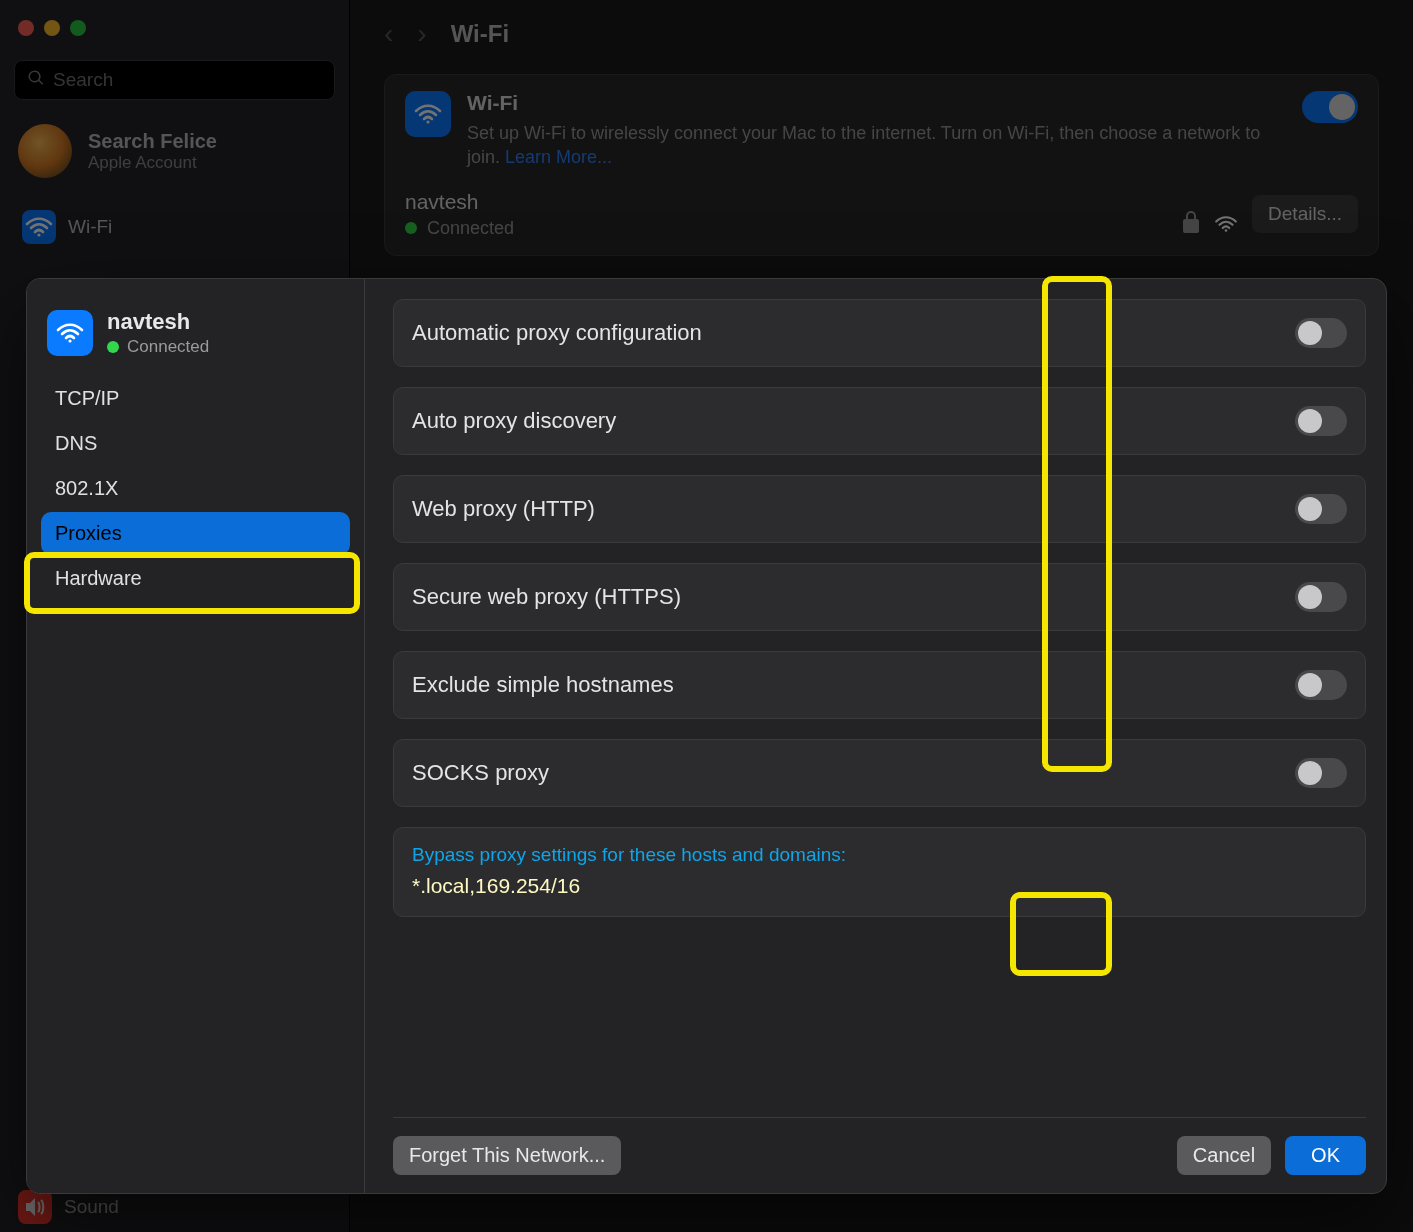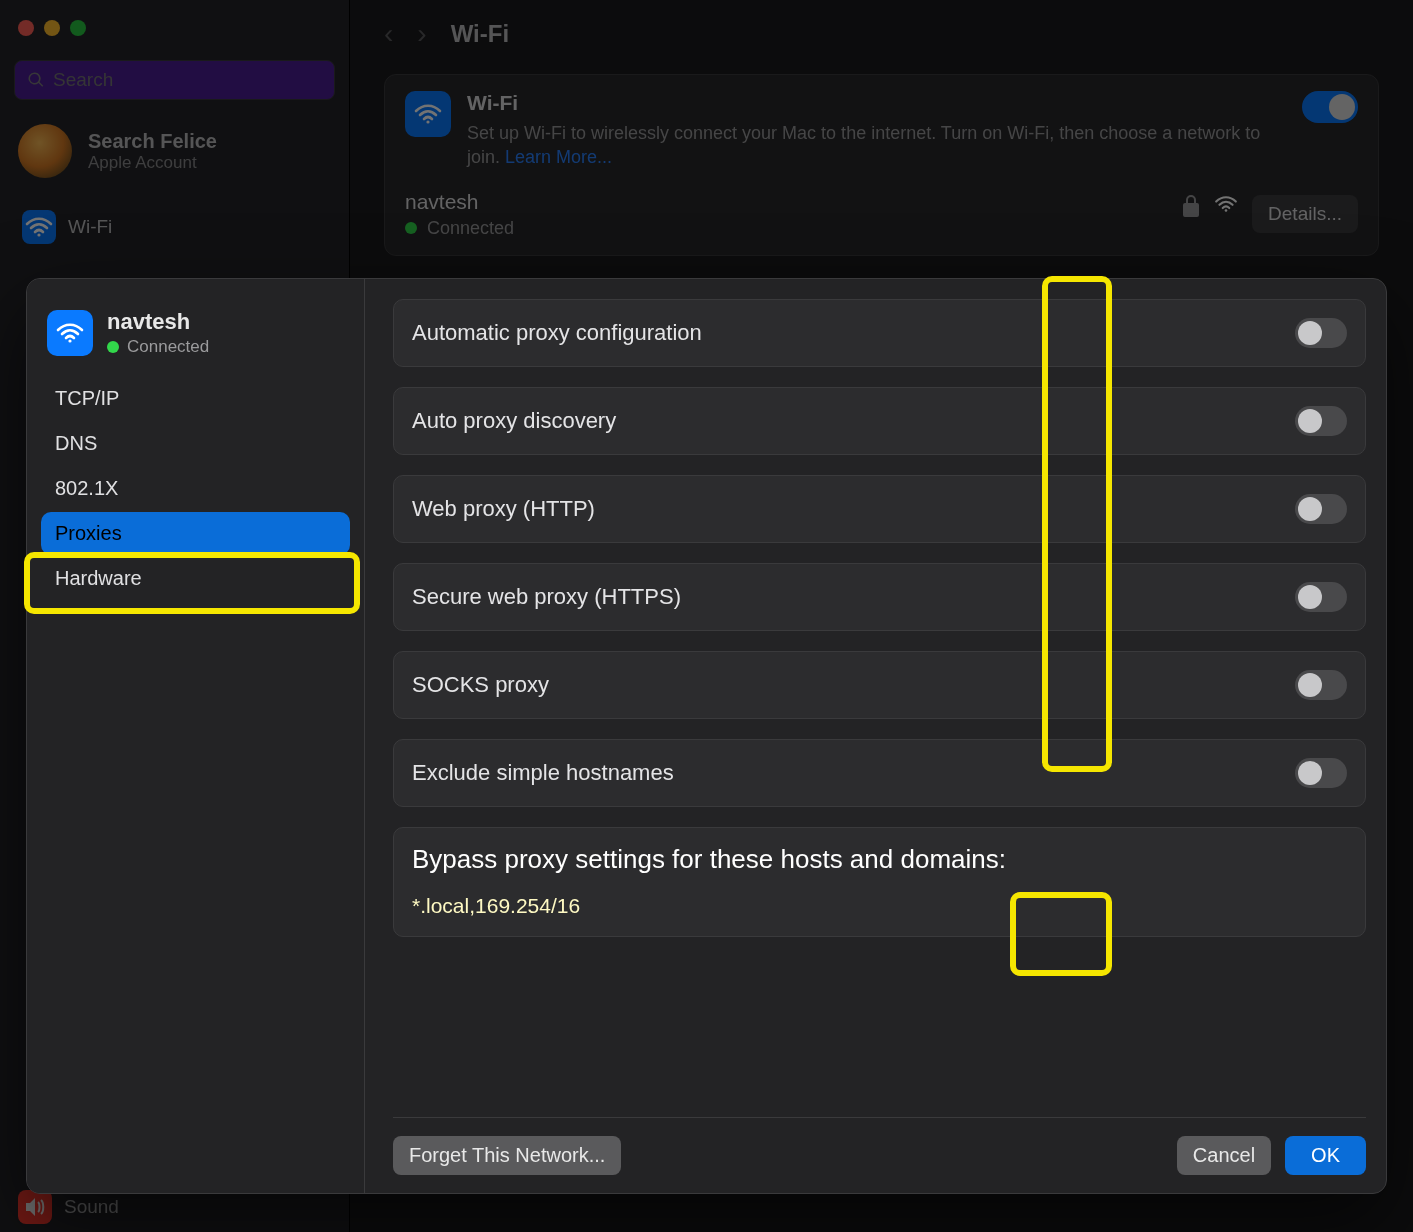--- a/index.html
+++ b/index.html
@@ -29,22 +29,21 @@
   border-right: 1px solid #000;
 }
 .traffic-lights { display: flex; gap: 10px; margin-bottom: 24px; padding-left: 4px; }
 .tl { width: 16px; height: 16px; border-radius: 50%; }
 .tl-close { background: #ff5f57; }
 .tl-min { background: #febc2e; }
 .tl-max { background: #28c840; }
 
 .search-field {
   display: flex;
-  align-items: center;
-  background: #4c1d95;
+  background: #000000;
   border: 1px solid #3a3a3c;
   border-radius: 8px;
   padding: 8px 12px;
   margin-bottom: 24px;
 }
 .search-field .mag {
   width: 18px; height: 18px; fill: #7a7a7c; margin-right: 8px;
 }
 .search-field input {
   background: transparent; border: none; outline: none;
@@ -103,21 +102,21 @@
   width: 26px; height: 26px; border-radius: 50%; background: #ddd;
 }
 
 .bg-net-row {
   display: flex; align-items: center; margin-top: 20px;
 }
 .bg-net-left { flex: 1; }
 .bg-net-name { font-size: 21px; color: #dcdcde; }
 .bg-net-status { font-size: 18px; color: #9a9a9c; display: flex; align-items: center; gap: 10px; margin-top: 4px; }
 .dot-green { width: 12px; height: 12px; border-radius: 50%; background: #32d74b; }
-.bg-net-icons { display: flex; align-items: flex-start; gap: 14px; color: #9a9a9c; }
+.bg-net-icons { display: flex; align-items: flex-end; gap: 14px; color: #9a9a9c; }
 .details-btn {
   background: #3c3c3e; color: #dcdcde; border: none;
   border-radius: 8px; padding: 8px 16px; font-size: 19px;
 }
 
 
 .dim {
   position: absolute; inset: 0; background: rgba(0,0,0,0.55);
 }
 
@@ -180,21 +179,21 @@
   width: 24px; height: 24px; border-radius: 50%; background: #c8c8ca;
 }
 
 .bypass-box {
   background: #2c2c2e;
   border: 1px solid #3a3a3c;
   border-radius: 10px;
   padding: 16px 18px 18px 18px;
   margin-bottom: 0;
 }
-.bypass-title { font-size: 26px; color: #ffffff; margin-bottom: 19px; }
+.bypass-title { font-size: 19px; color: #0ea5e9; margin-bottom: 8px; }
 .bypass-value { font-size: 21px; color: #fef9c3; }
 
 .sheet-footer {
   margin-top: auto;
   border-top: 1px solid #3a3a3c;
   padding-top: 18px;
   display: flex; align-items: center; gap: 14px;
 }
 .btn {
   background: #5a5a5c; color: #e8e8e8; border: none;
@@ -365,25 +364,25 @@
     </div>
     <div class="toggle-row">
       <div class="toggle-label">Web proxy (HTTP)</div>
       <div class="toggle-switch"></div>
     </div>
     <div class="toggle-row">
       <div class="toggle-label">Secure web proxy (HTTPS)</div>
       <div class="toggle-switch"></div>
     </div>
     <div class="toggle-row">
+      <div class="toggle-label">Exclude simple hostnames</div>
+      <div class="toggle-switch"></div>
+    </div>
+    <div class="toggle-row">
       <div class="toggle-label">SOCKS proxy</div>
-      <div class="toggle-switch"></div>
-    </div>
-    <div class="toggle-row">
-      <div class="toggle-label">Exclude simple hostnames</div>
       <div class="toggle-switch"></div>
     </div>
     <div class="bypass-box">
       <div class="bypass-title">Bypass proxy settings for these hosts and domains:</div>
       <div class="bypass-value">*.local,169.254/16</div>
     </div>
 
     <div class="sheet-footer">
       <button class="btn">Forget This Network...</button>
       <div class="spacer"></div>

